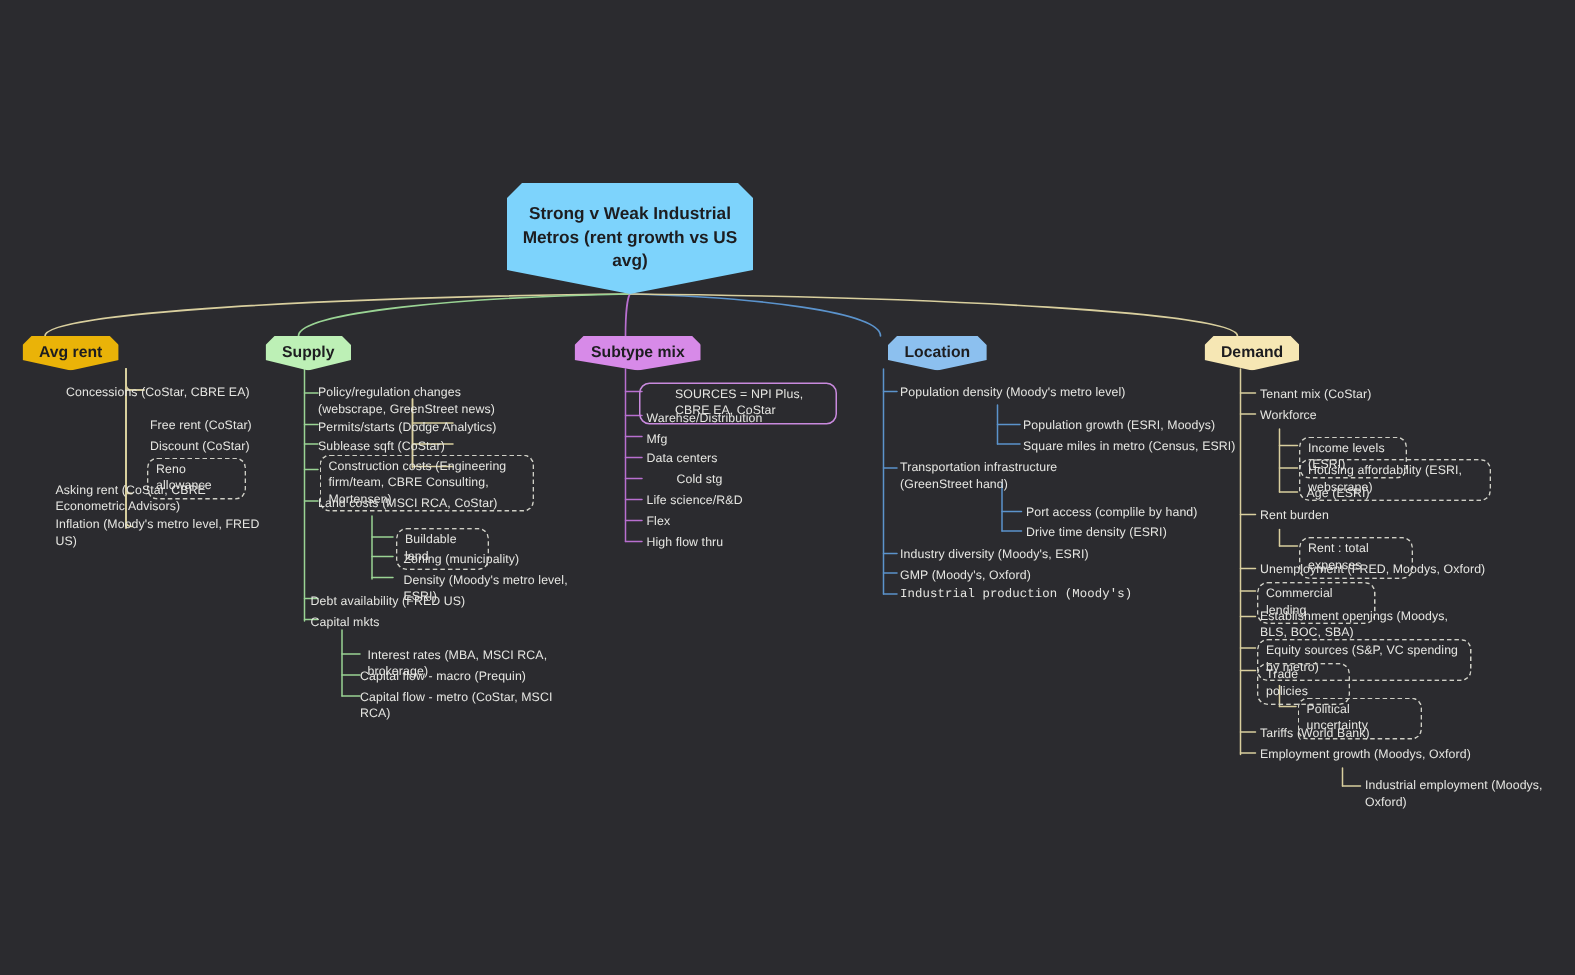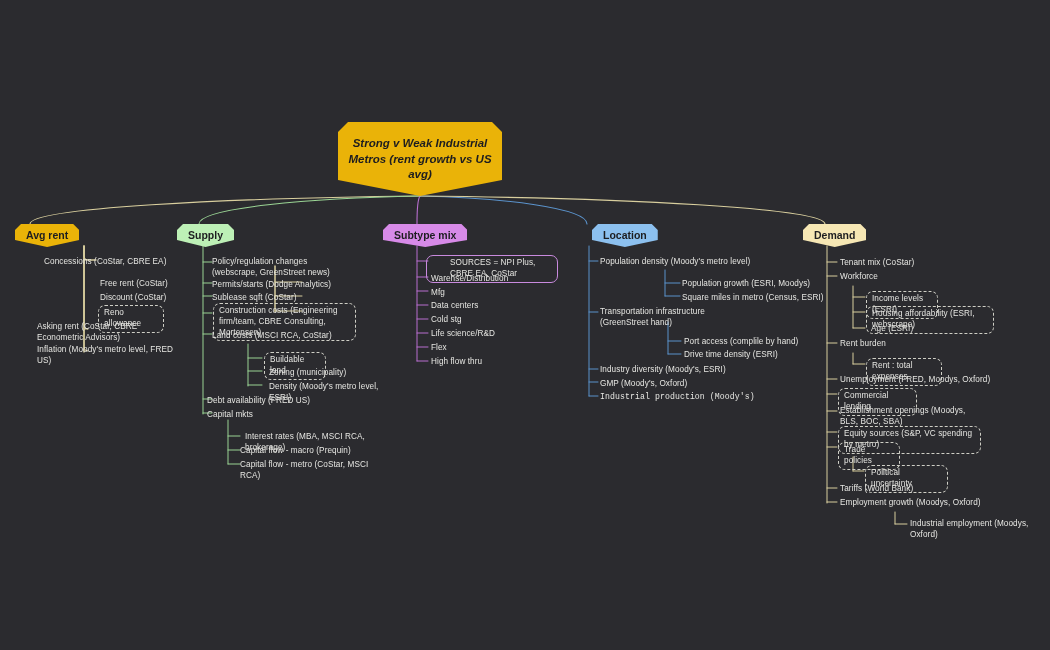--- a/index.html
+++ b/index.html
@@ -142,21 +142,21 @@
       <path d="M853,312 L865,312" stroke="#d9cf9e" stroke-width="1" fill="none" stroke-linecap="round"></path>
       <path d="M853,328 L865,328" stroke="#d9cf9e" stroke-width="1" fill="none" stroke-linecap="round"></path>
       <path d="M853,353 L853,364" stroke="#d9cf9e" stroke-width="1" fill="none" stroke-linecap="round"></path>
       <path d="M853,364 L865,364" stroke="#d9cf9e" stroke-width="1" fill="none" stroke-linecap="round"></path>
       <path d="M853,457 L853,471" stroke="#d9cf9e" stroke-width="1" fill="none" stroke-linecap="round"></path>
       <path d="M853,471 L864,471" stroke="#d9cf9e" stroke-width="1" fill="none" stroke-linecap="round"></path>
       <path d="M895,512 L895,524" stroke="#d9cf9e" stroke-width="1" fill="none" stroke-linecap="round"></path>
       <path d="M895,524 L907,524" stroke="#d9cf9e" stroke-width="1" fill="none" stroke-linecap="round"></path>
     </svg>
 
-  <div class="root" style="background: #eab308; color: rgb(29, 29, 32); font-style: italic;">Strong v Weak Industrial Metros (rent growth vs US avg)</div>
+  <div class="root" style="background: #7dd3fc; color: rgb(29, 29, 32);">Strong v Weak Industrial Metros (rent growth vs US avg)</div>
 
   <div class="badge" id="badge-avg-rent" style="left: 15px; top: 224px; background: #eab308;">Avg rent</div>
   <div class="badge" id="badge-supply" style="left: 177px; top: 224px; background: rgb(189, 240, 182);">Supply</div>
   <div class="badge" id="badge-subtype" style="left: 383px; top: 224px; background: rgb(215, 138, 232);">Subtype mix</div>
   <div class="badge" id="badge-location" style="left: 592px; top: 224px; background: rgb(140, 192, 239);">Location</div>
   <div class="badge" id="badge-demand" style="left: 803px; top: 224px; background: rgb(246, 231, 180);">Demand</div>
 
   <div class="node" style="left:42px;top:256px;width:150px;">Concessions (CoStar, CBRE EA)</div>
   <div class="node" style="left:98px;top:278px;width:100px;">Free rent (CoStar)</div>
   <div class="node" style="left:98px;top:292px;width:100px;">Discount (CoStar)</div>
@@ -175,21 +175,21 @@
   <div class="node" style="left:205px;top:395px;width:140px;">Debt availability (FRED US)</div>
   <div class="node" style="left:205px;top:409px;width:90px;">Capital mkts</div>
   <div class="node" style="left:243px;top:431px;width:150px;">Interest rates (MBA, MSCI RCA, brokerage)</div>
   <div class="node" style="left:238px;top:445px;width:140px;">Capital flow - macro (Prequin)</div>
   <div class="node" style="left:238px;top:459px;width:150px;">Capital flow - metro (CoStar, MSCI RCA)</div>
 
   <div class="node boxed-solid" style="left:426px;top:255px;width:132px;border-color:#c98ade;padding-left:23px;">SOURCES = NPI Plus, CBRE EA, CoStar</div>
   <div class="node" style="left:429px;top:273px;width:120px;">Warehse/Distribution</div>
   <div class="node" style="left:429px;top:287px;width:120px;">Mfg</div>
   <div class="node" style="left:429px;top:300px;width:120px;">Data centers</div>
-  <div class="node" style="left:429px;top:314px;width:120px;">Cold stg</div>
+  <div class="node" style="left:449px;top:314px;width:120px;">Cold stg</div>
   <div class="node" style="left:429px;top:328px;width:120px;">Life science/R&amp;D</div>
   <div class="node" style="left:429px;top:342px;width:120px;">Flex</div>
   <div class="node" style="left:429px;top:356px;width:120px;">High flow thru</div>
 
   <div class="node" style="left:598px;top:256px;width:170px;">Population density (Moody's metro level)</div>
   <div class="node" style="left:680px;top:278px;width:160px;">Population growth (ESRI, Moodys)</div>
   <div class="node" style="left:680px;top:292px;width:170px;">Square miles in metro (Census, ESRI)</div>
   <div class="node" style="left:598px;top:306px;width:150px;">Transportation infrastructure (GreenStreet hand)</div>
   <div class="node" style="left:682px;top:336px;width:160px;">Port access (complile by hand)</div>
   <div class="node" style="left:682px;top:349px;width:160px;">Drive time density (ESRI)</div>

